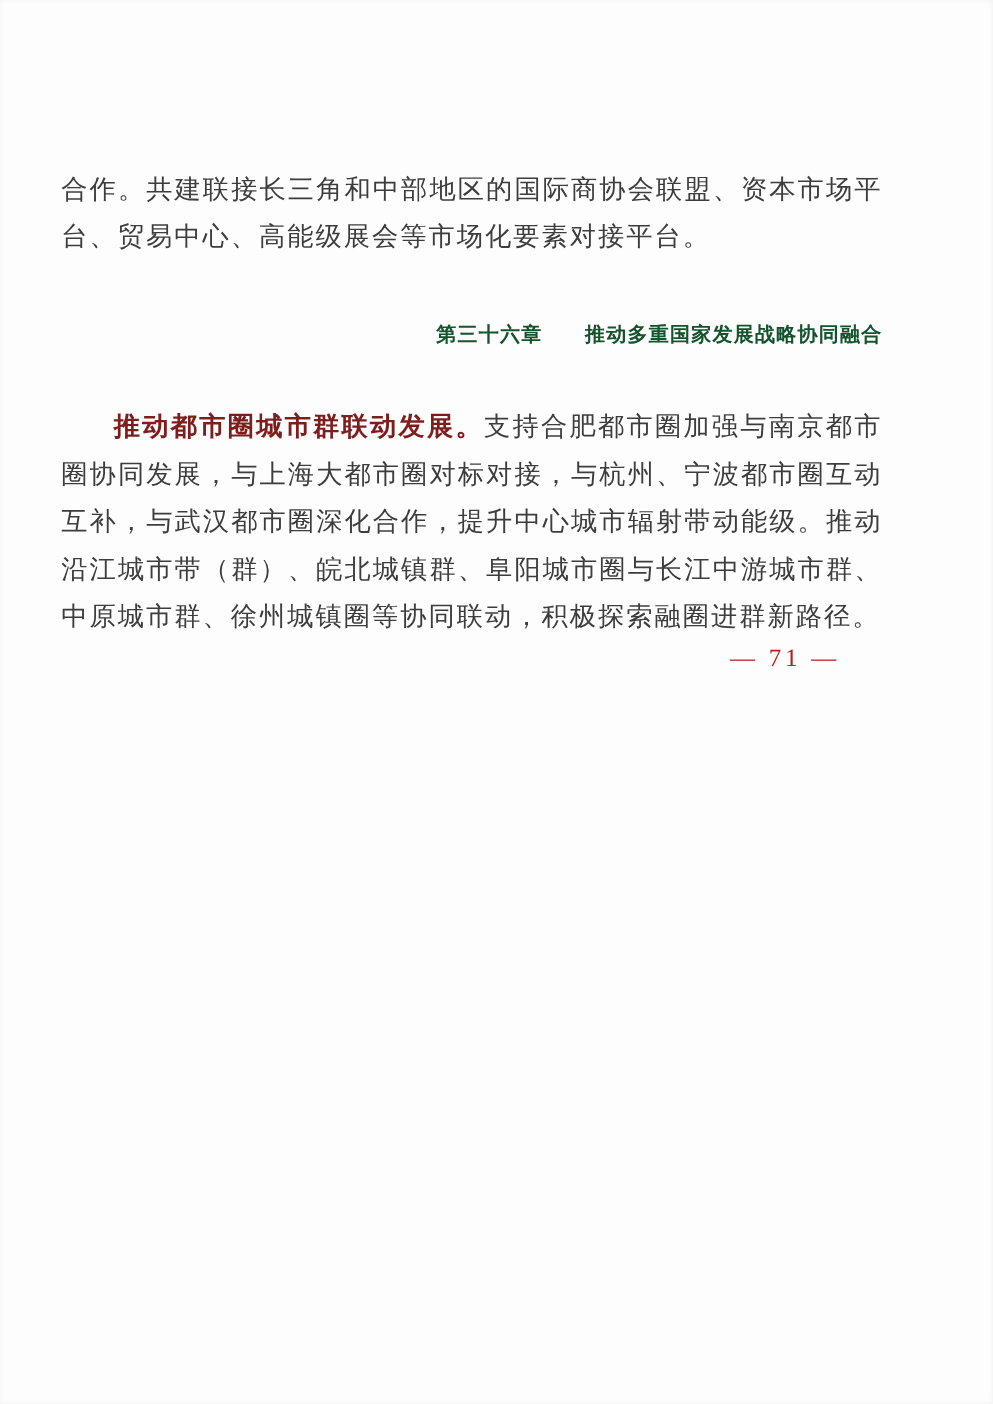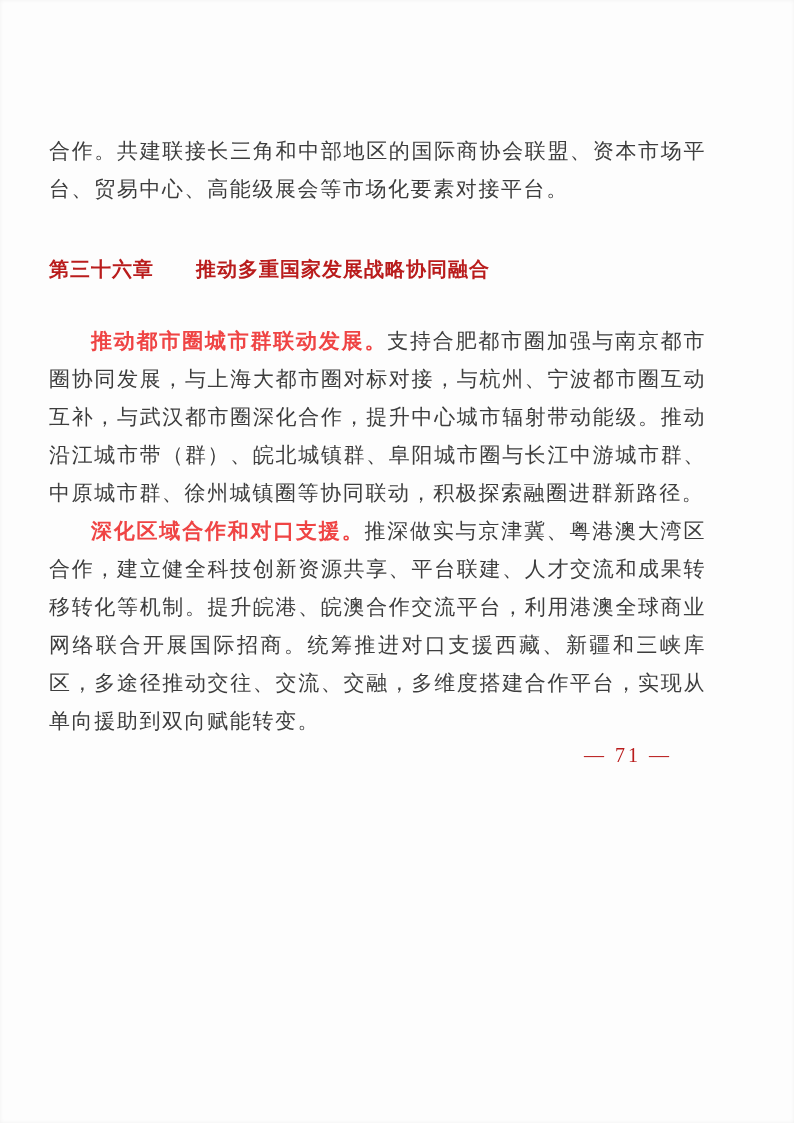--- a/index.html
+++ b/index.html
@@ -26,30 +26,30 @@
     letter-spacing: 1.6px;
     text-align: justify;
     text-justify: inter-ideograph;
     color: #3d3d3d;
   }
   .para.indent {
     text-indent: 2em;
   }
   .lead {
     font-weight: bold;
-    color: #ef4444;
+    color: #7f1d1d;
   }
   .chapter {
     margin: 42px 0 34px 0;
-    font-size: 20px;
+    font-size: 16px;
     line-height: 38px;
     font-weight: bold;
-    text-align: left;
+    text-align: right;
     letter-spacing: 1px;
-    color: #b91c1c;
+    color: #14532d;
     font-family: "Liberation Sans", "DejaVu Sans", sans-serif;
   }
   .pagenum {
     margin-top: 0;
     padding-right: 34px;
     text-align: right;
     font-size: 20px;
     line-height: 30px;
     letter-spacing: 3px;
     color: #b91c1c;
@@ -63,19 +63,16 @@
 
   <p class="para">合作。共建联接长三角和中部地区的国际商协会联盟、资本市场平台、贸易中心、高能级展会等市场化要素对接平台。</p>
 
   <h2 class="chapter">第三十六章　　推动多重国家发展战略协同融合</h2>
 
   <p class="para indent">
     <span class="lead">推动都市圈城市群联动发展。</span><span>支持合肥都市圈加强与南京都市圈协同发展，与上海大都市圈对标对接，与杭州、宁波都市圈互动互补，与武汉都市圈深化合作，提升中心城市辐射带动能级。推动沿江城市带（群）、皖北城镇群、阜阳城市圈与长江中游城市群、中原城市群、徐州城镇圈等协同联动，积极探索融圈进群新路径。</span>
   </p>
 
 
-  <p class="para indent">
-    <span class="lead">深化区域合作和对口支援。</span><span>推深做实与京津冀、粤港澳大湾区合作，建立健全科技创新资源共享、平台联建、人才交流和成果转移转化等机制。提升皖港、皖澳合作交流平台，利用港澳全球商业网络联合开展国际招商。统筹推进对口支援西藏、新疆和三峡库区，多途径推动交往、交流、交融，多维度搭建合作平台，实现从单向援助到双向赋能转变。</span>
-  </p>
 
   <div class="pagenum">— 71 —</div>
 
 </div>
 
 </body></html>

